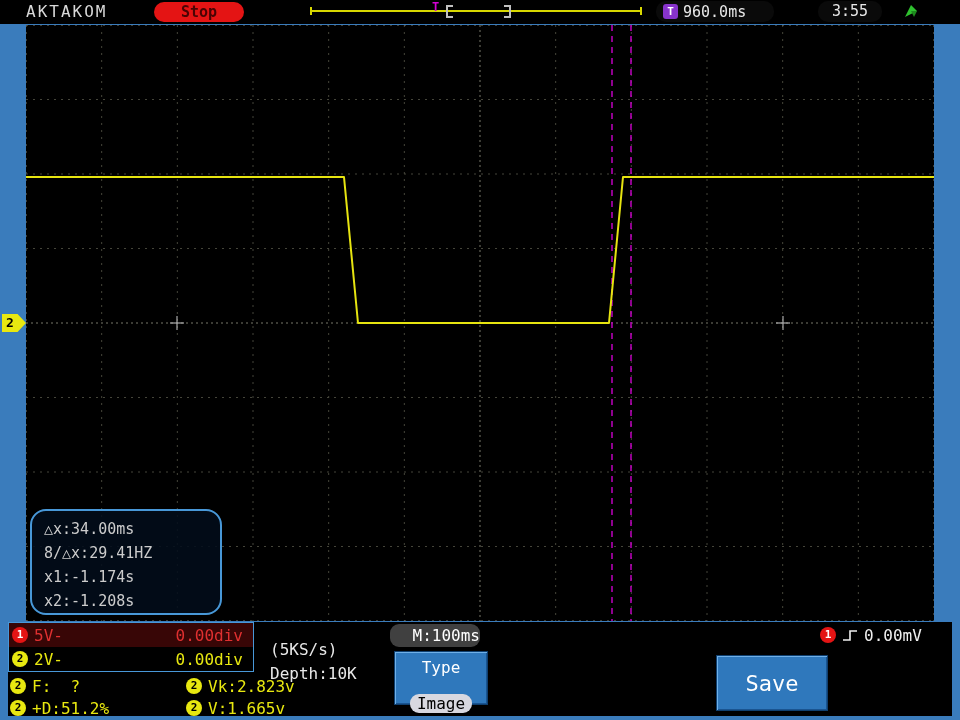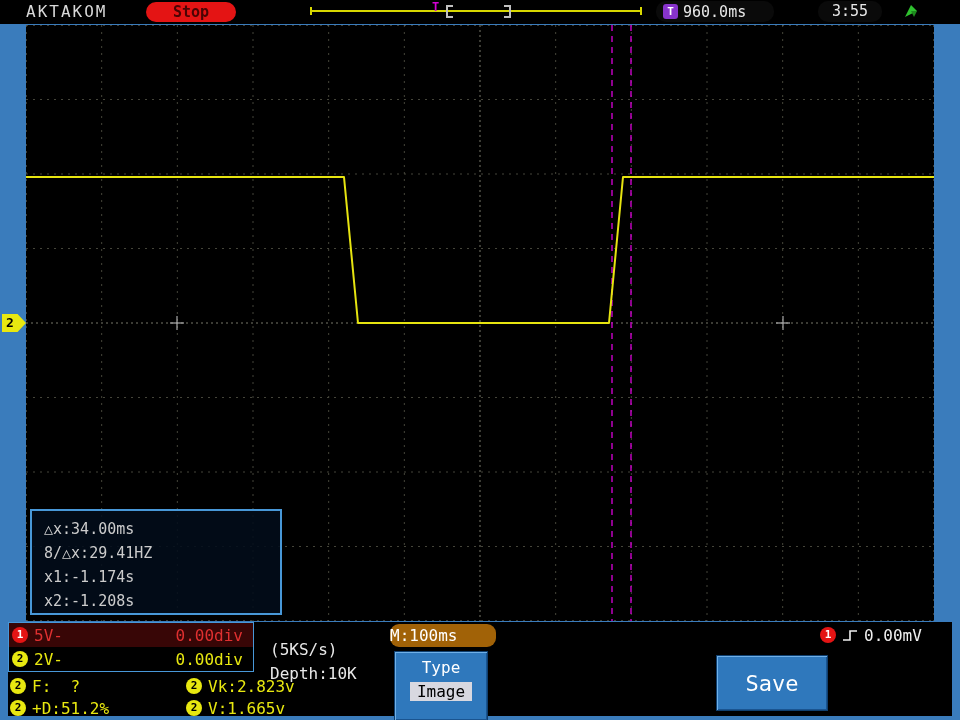--- a/index.html
+++ b/index.html
@@ -2,21 +2,21 @@
 <html><head>
 <meta charset="utf-8">
 <style>
   * { margin:0; padding:0; box-sizing:border-box; }
   body { background:#222; font-family:"DejaVu Sans Mono","Liberation Mono",monospace; }
   #root { position:relative; width:960px; height:720px; background:#3a7cbc; overflow:hidden; }
 
   
   .top-bar { position:absolute; left:0; top:0; width:960px; height:24px; background:#000; }
   .brand { position:absolute; left:26px; top:2px; color:#d8d8d8; font-size:16px; letter-spacing:2px; }
-  .stop-pill { position:absolute; left:146px; top:2px; width:90px; height:20px; background:#e41414;
+  .stop-pill { position:absolute; left:154px; top:2px; width:90px; height:20px; background:#e41414;
     border-radius:10px; color:#4a0404; font-size:15px; font-weight:bold; text-align:center; line-height:20px; }
   .mem-bar { position:absolute; left:310px; top:10px; width:332px; height:2px; background:#d8d800; }
   .mem-tick { position:absolute; top:-3px; width:2px; height:8px; background:#d8d800; }
   .mem-tick.left { left:0; } .mem-tick.right { right:0; }
   .bracket { position:absolute; top:5px; width:7px; height:13px; }
   .bracket.l { left:446px; border-left:2px solid #c0c0c0; border-top:2px solid #c0c0c0; border-bottom:2px solid #c0c0c0; }
   .bracket.r { left:504px; border-right:2px solid #c0c0c0; border-top:2px solid #c0c0c0; border-bottom:2px solid #c0c0c0; }
   .t-marker { position:absolute; left:432px; top:0px; color:#d400d4; font-size:12px; font-weight:bold; }
   .trig-pill { position:absolute; left:656px; top:1px; width:118px; height:21px; background:#0a0a0a;
     border-radius:10px; display:flex; align-items:center; gap:5px; padding-left:7px; }
@@ -25,48 +25,48 @@
   .trig-time { color:#e8e8e8; font-size:15px; }
   .clock-pill { position:absolute; left:818px; top:1px; width:64px; height:21px; background:#0a0a0a;
     border-radius:10px; color:#e8e8e8; font-size:15px; text-align:center; line-height:21px; }
   .usb-icon { position:absolute; left:903px; top:3px; }
 
   
   .display { position:absolute; left:26px; top:25px; width:908px; height:596px; background:#000; }
   .ch2-marker { position:absolute; left:2px; top:314px; width:24px; height:18px; background:#e8e810;
     clip-path:polygon(0 0, 65% 0, 100% 50%, 65% 100%, 0 100%); color:#000; font-size:13px; font-weight:bold;
     line-height:18px; padding-left:4px; z-index:5; }
-  .cursor-box { position:absolute; left:4px; top:484px; width:252px; height:106px;
-    background:rgba(2,12,26,0.88); border:2px solid #4898d8; border-radius:0; padding:6px 12px;
+  .cursor-box { position:absolute; left:4px; top:484px; width:192px; height:106px;
+    background:rgba(2,12,26,0.88); border:2px solid #4898d8; border-radius:16px; padding:6px 12px;
     color:#cccccc; font-size:15px; line-height:24px; z-index:4; }
 
   
   .bottom { position:absolute; left:8px; top:622px; width:944px; height:94px; background:#000; }
   .ch-box { position:absolute; left:0; top:0; width:246px; height:50px; border:1px solid #4898d8; }
   .ch-row { height:24px; display:flex; align-items:center; }
   .ch-row.ch1 { background:#380606; color:#e03030; }
   .ch-row.ch2 { background:#000; color:#e8e810; }
   .badge { width:16px; height:16px; border-radius:50%; font-size:11px; font-weight:bold;
     text-align:center; line-height:16px; flex:none; }
   .badge.red { background:#e41414; color:#fff; }
   .badge.yellow { background:#e8e810; color:#000; }
   .ch-row .badge { margin-left:3px; }
   .ch-scale { margin-left:6px; font-size:16px; }
   .ch-offset { margin-left:auto; margin-right:10px; font-size:16px; }
   .acq { position:absolute; left:250px; top:16px; color:#e8e8e8; font-size:16px; }
   .acq div { height:24px; line-height:24px; padding-left:12px; }
-  .m-box { position:absolute; left:382px; top:2px; width:106px; height:23px; background:#a16207;
-    border-radius:9px; color:#fff; font-size:16px; text-align:left; line-height:23px; }
+  .m-box { position:absolute; left:382px; top:2px; width:90px; height:23px; background:#404040;
+    border-radius:9px; color:#fff; font-size:16px; text-align:right; line-height:23px; }
   .trig-readout { position:absolute; left:812px; top:2px; height:22px; display:flex; align-items:center; gap:6px; }
   .trig-level { color:#f0f0f0; font-size:16px; }
   .btn { background:#2f78bc; border:1px solid #0f3f6f;
     box-shadow:inset 1px 1px 0 #6fb0e8, inset -1px -1px 0 #1a5490; }
-  .type-btn { position:absolute; left:386px; top:29px; width:94px; height:70px; text-align:center; }
+  .type-btn { position:absolute; left:386px; top:29px; width:94px; height:54px; text-align:center; }
   .type-label { color:#fff; font-size:16px; margin-top:6px; }
-  .type-value { display:inline-block; margin-top:5px; background:#d8d8e0; color:#000; font-size:16px; padding:0 7px; }
+  .type-value { display:inline-block; margin-top:17px; background:#d8d8e0; color:#000; font-size:16px; padding:0 7px;border-radius:9px; }
   .save-btn { position:absolute; left:708px; top:33px; width:112px; height:56px; color:#fff; font-size:22px;
     display:flex; align-items:center; justify-content:center; }
   .meas { position:absolute; display:flex; align-items:center; gap:6px; color:#e8e810; font-size:16px; height:18px; }
   .meas span.txt { white-space:pre; }
   .meas.f { left:2px; top:55px; } .meas.duty { left:2px; top:77px; }
   .meas.vk { left:178px; top:55px; } .meas.v { left:178px; top:77px; }
 </style>
 </head>
 <body>
 

